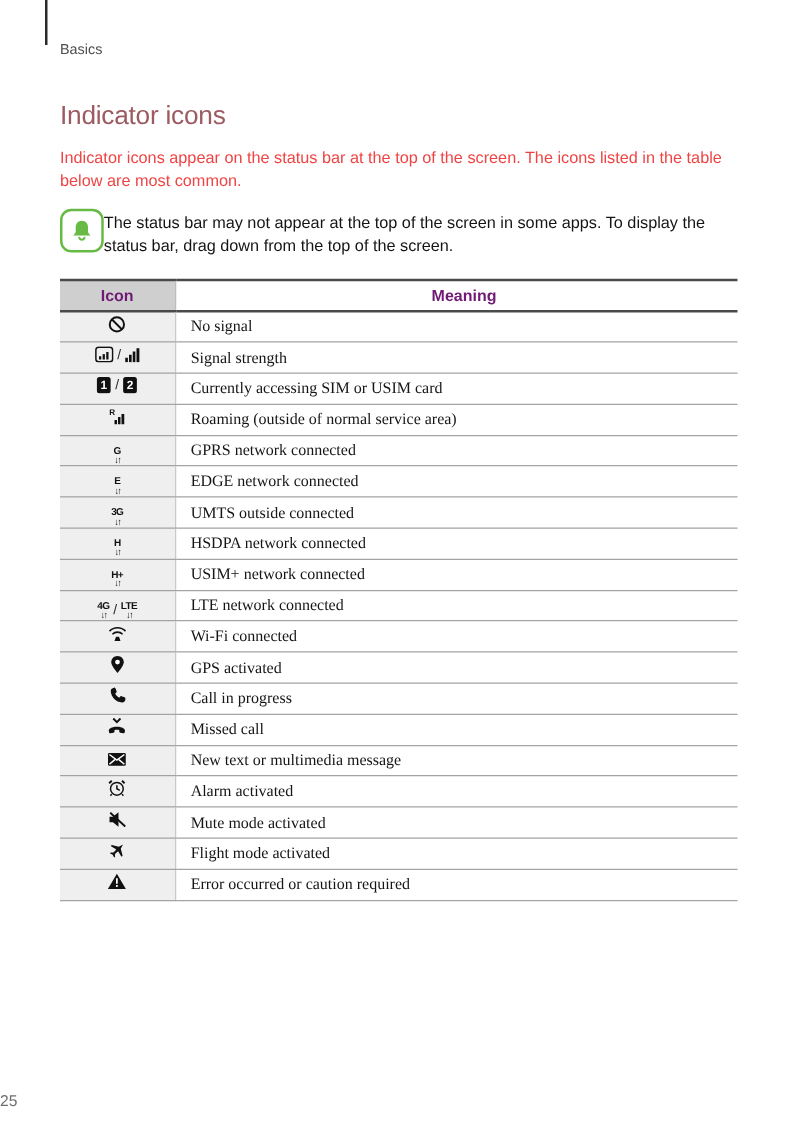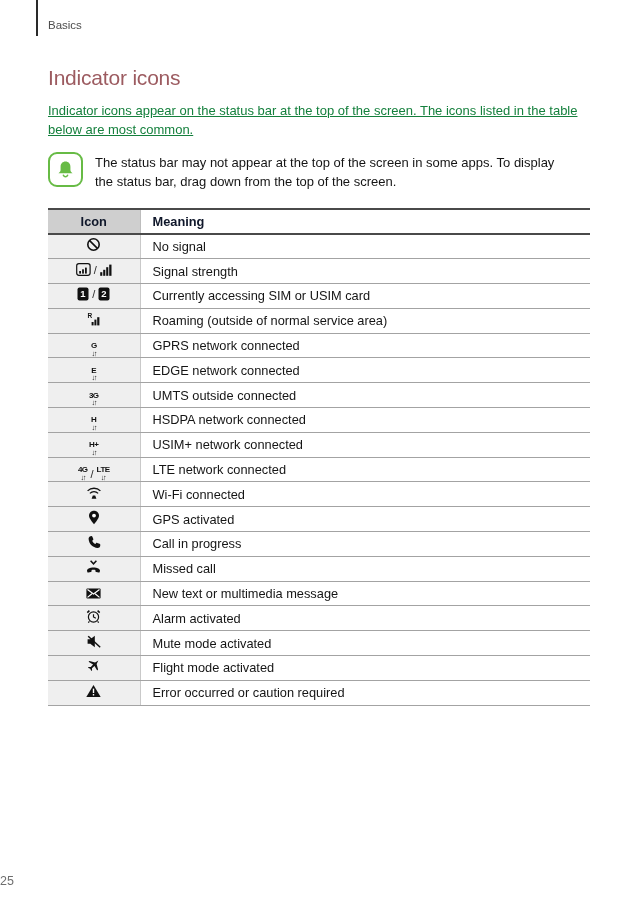--- a/index.html
+++ b/index.html
@@ -1,35 +1,35 @@
 <!DOCTYPE html>
 <html><head>
 <meta charset="utf-8">
 <style>
   * { margin:0; padding:0; box-sizing:border-box; }
   html,body { width:638px; height:903px; background:#fff;
     font-family:"Liberation Sans","DejaVu Sans",sans-serif; color:#1a1a1a; }
   .page { position:relative; width:638px; height:903px; overflow:hidden; }
   .margin-rule { position:absolute; left:36px; top:0; width:2px; height:36px; background:#2a2a2a; }
-  .content { position:absolute; left:48px; right:48px; top:1px; }
+  .content { position:absolute; left:48px; right:48px; top:16px; }
   .breadcrumb { margin-top:18px; font-size:11.5px; color:#4d4d4d; }
   .page-title { margin-top:35px; font-size:21px; font-weight:normal; color:#9c5b60; letter-spacing:-0.2px; }
-  .intro { margin-top:11px; font-size:13px; line-height:19px; color:#15803d; max-width:542px;text-decoration:underline; }
-  .note { margin-top:13px; display:flex; gap:12px; align-items:flex-start; max-width:528px; }
+  .intro { margin-top:11px; font-size:13px; line-height:19px; color:#ef4444; max-width:542px; }
+  .note { margin-top:13px; display:flex; align-items:flex-start; max-width:528px; }
   .note-badge { flex:0 0 auto; width:35px; height:35px; border:2.2px solid #67bb45; border-radius:9px;
     display:flex; align-items:center; justify-content:center; background:#fff; }
   .note-text { font-size:13px; line-height:19px; color:#151515; padding-top:1px; }
   table.icons { margin-top:17px; width:542px; border-collapse:collapse; table-layout:fixed; }
-  table.icons th { height:25px; font-size:12.8px; font-weight:bold; color:#0f172a;
+  table.icons th { height:25px; font-size:12.8px; font-weight:bold; color:#701a75;
     border-top:2px solid #4a4a4a; border-bottom:2px solid #4a4a4a; }
   th.col-icon { width:92px; background:#cfcfcf; text-align:center; border-right:1px solid #bdbdbd; }
-  th.col-meaning { text-align:left; padding-left:12px; background:#fff; }
+  th.col-meaning { text-align:center; padding-left:12px; background:#fff; }
   td { height:24.8px; border-bottom:1px solid #a3a3a3; }
   td.icon-cell { background:#efefef; border-right:1px solid #c9c9c9; text-align:center; vertical-align:middle; }
-  td.meaning-cell { padding-left:12px; font-size:12.8px; color:#151515; vertical-align:middle; }
+  td.meaning-cell { padding-left:12px; font-size:12.8px; color:#151515; vertical-align:middle;font-family:Liberation Serif, serif; }
   .icon-wrap { display:inline-flex; align-items:center; justify-content:center; gap:3px; }
   .icon-wrap svg { display:block; }
   .dual-sep { font-size:11px; color:#2a2a2a; }
   .net { display:inline-flex; flex-direction:column; align-items:center; line-height:1; color:#111; }
   .net b { font-size:8px; font-weight:bold; letter-spacing:-0.5px; }
   .net i { font-style:normal; font-size:7.5px; font-weight:bold; letter-spacing:-1.5px; margin-top:-0.5px; }
   .page-number { position:absolute; left:0; right:0; bottom:15px; text-align:left; font-size:12.5px; color:#6e6e6e; }
 </style>
 </head>
 <body>

